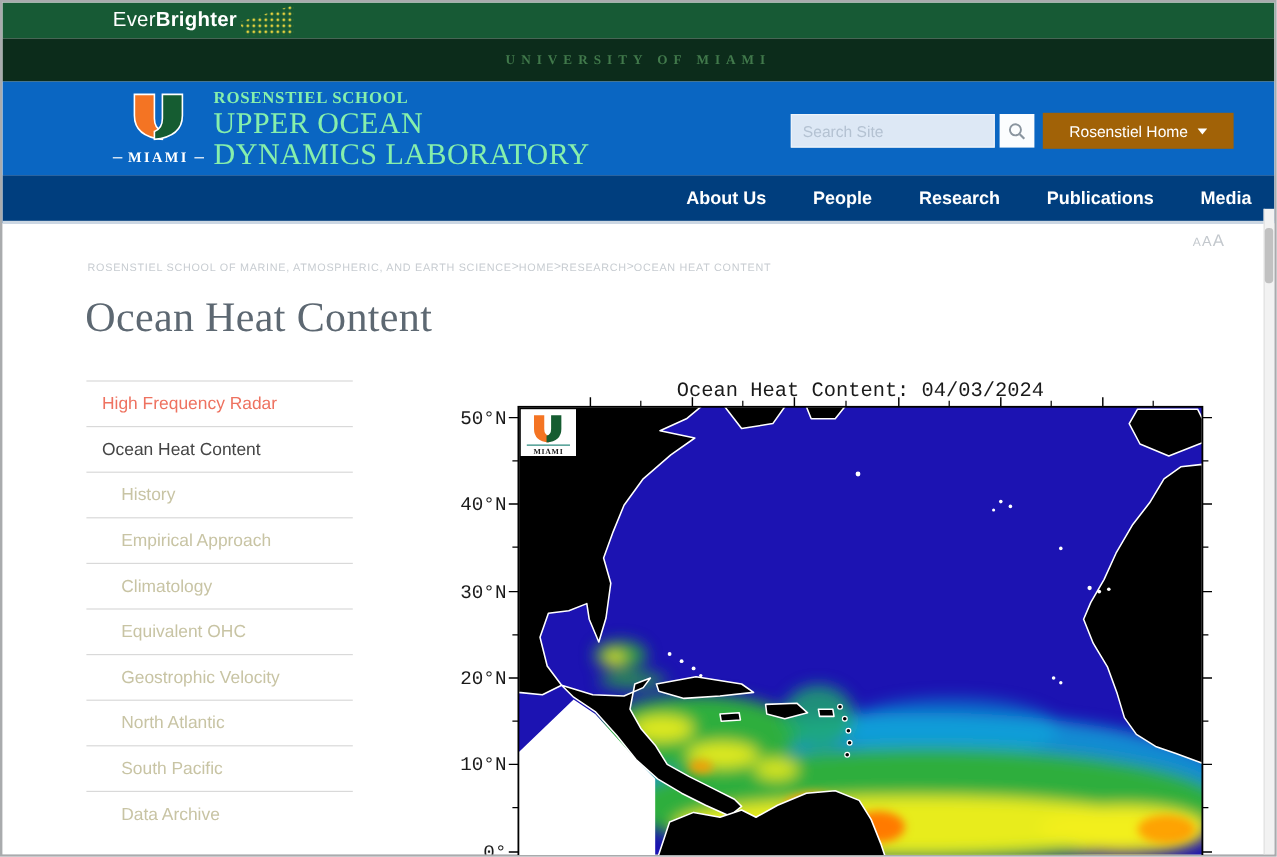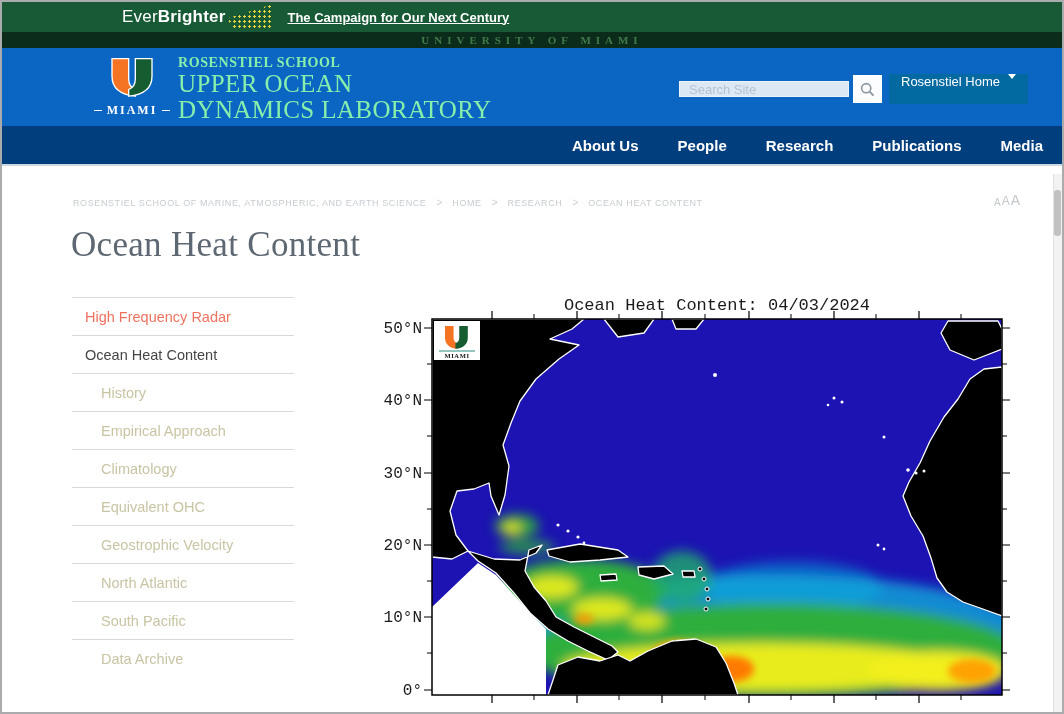--- a/index.html
+++ b/index.html
@@ -2,53 +2,53 @@
 <html><head>
 <meta charset="utf-8">
 <style>
   * { margin:0; padding:0; box-sizing:border-box; }
   body { background:#e8e8e8; font-family:"Liberation Sans", sans-serif; }
   .window {
     width:1064px; height:714px; position:relative; overflow:hidden;
     background:#ffffff; border:2px solid #a9abad; margin:0 auto;
   }
   
-  .campaign { height:30px; background:#175a35; display:flex; align-items:center; padding-left:120px; }
+  .campaign { height:30px; background:#175a35; display:flex; align-items:center; padding-left:92px; }
   .brand { color:#fff; font-size:17px; letter-spacing:.2px; }
   .brand .bold { font-weight:bold; }
   .dots {
     width:46px; height:26px; margin-left:2px;
     background:radial-gradient(circle,#e9d43e 1.1px,transparent 1.4px);
     background-size:5px 5px;
     clip-path:polygon(100% 0,100% 100%,12% 100%,0 55%);
   }
   .campaign-link { color:#fff; font-size:13px; font-weight:bold; text-decoration:underline; margin-left:14px; }
   
-  .univbar { height:16px; background:#0c2c1b; display:flex; align-items:center; justify-content:center; }
+  .univbar { height:36px; background:#0c2c1b; display:flex; align-items:center; justify-content:center; }
   .univbar span { color:#41794b; font-family:"Liberation Serif",serif; font-size:11px; font-weight:bold; letter-spacing:5px; }
   
   .header { height:78px; background:#0a66c2; position:relative; }
   .umlogo { position:absolute; left:92px; top:9px; width:76px; text-align:center; }
   .umlogo .miami-row { display:flex; align-items:center; justify-content:center; gap:5px; margin-top:2px; }
   .umlogo .miami-row .line { width:8px; height:0; border-top:1px solid #fff; }
   .umlogo .miami-row .txt { color:#fff; font-family:"Liberation Serif",serif; font-size:12px; font-weight:bold; letter-spacing:2px; }
   .schooltext { position:absolute; left:176px; top:7px; color:#86efac; font-family:"Liberation Serif",serif; }
   .school-line { font-size:14px; font-weight:bold; letter-spacing:.6px; }
   .lab-line { font-size:25px; line-height:26px; letter-spacing:.4px; }
   .search-cluster { position:absolute; right:34px; top:26px; display:flex; align-items:center; }
-  .search-input { width:170px; height:16px; background:#dde8f5; border:1px solid #edf3fa; color:#55677a; font-size:13px; padding:0 9px; font-family:"Liberation Sans",sans-serif; }
+  .search-input { width:170px; height:28px; background:#dde8f5; border:1px solid #edf3fa; color:#55677a; font-size:13px; padding:0 9px; font-family:"Liberation Sans",sans-serif; }
   .search-input::placeholder { color:#b4c2d2; }
   .search-btn { width:29px; height:28px; background:#fbfdfe; border:none; margin-left:4px; display:flex; align-items:center; justify-content:center; cursor:pointer; }
-  .home-btn { height:30px; background:#0369a1; border:none; color:#fff; font-size:13px; padding:0 12px; margin-left:7px; display:flex; gap:8px; cursor:pointer; font-family:"Liberation Sans",sans-serif; }
+  .home-btn { height:30px; background:#a16207; border:none; color:#fff; font-size:13px; padding:0 22px; margin-left:7px; display:flex; align-items:center; gap:8px; cursor:pointer; font-family:"Liberation Sans",sans-serif; }
   .caret { width:0; height:0; border-left:4px solid transparent; border-right:4px solid transparent; border-top:5px solid #fff; }
   
   .navbar { height:40px; background:#003e7e; display:flex; align-items:center; justify-content:flex-end; padding-right:19px; gap:39px; border-bottom:2px solid #ccd7e2; }
   .nav-item { color:#fff; font-size:15px; font-weight:bold; cursor:pointer; white-space:nowrap; }
   
-  .breadcrumb { margin:31px 0 0 71px; display:flex; align-items:center; gap:10px; }
+  .breadcrumb { margin:31px 0 0 71px; display:flex; align-items:center; }
   .crumb { color:#c7ccd1; font-size:9px; letter-spacing:.6px; }
   .crumb-sep { color:#c7ccd1; font-size:10px; }
   .text-sizer { position:absolute; right:42px; top:190px; color:#c3c8cd; display:flex; align-items:flex-end; gap:1px; }
   .text-sizer .a1{font-size:10px;} .text-sizer .a2{font-size:12px;} .text-sizer .a3{font-size:14px;}
   
   .page-title { margin:17px 0 0 69px; font-family:"Liberation Serif",serif; font-size:35px; font-weight:400; color:#5d6872; letter-spacing:.3px; }
   .content-row { display:flex; margin-top:25px; }
   .sidebar { width:222px; margin-left:70px; margin-top:7px; flex-shrink:0; }
   .side-item { height:38px; display:flex; align-items:center; border-top:1px solid #d9d9d9; font-size:14.5px; padding-left:13px; cursor:pointer; }
   .side-item.accent { color:#ee7260; }
@@ -64,21 +64,20 @@
   .scroll-thumb { position:absolute; right:1px; top:16px; width:7px; height:46px; background:#c1c1c1; border-radius:3px; }
 </style>
 </head>
 <body>
 
 <div class="window">
 
   <div class="campaign">
     <div class="brand"><span>Ever</span><span class="bold">Brighter</span></div>
     <div class="dots"></div>
-    <a class="campaign-link">The Campaign for Our Next Century</a>
   </div>
 
   <div class="univbar">
     <span>UNIVERSITY OF MIAMI</span>
   </div>
 
   <div class="header">
     <div class="umlogo">
       <svg width="50" height="40" viewBox="0 0 26 24">
         <path d="M1 1 h10 v12 q0 5 4 6.5 v4 q-14 -1.5 -14 -12 Z" fill="#f47423" stroke="#ffffff" stroke-width="0.8"></path>

